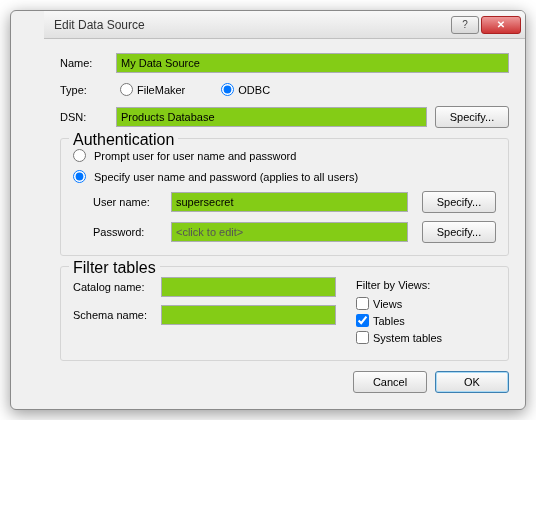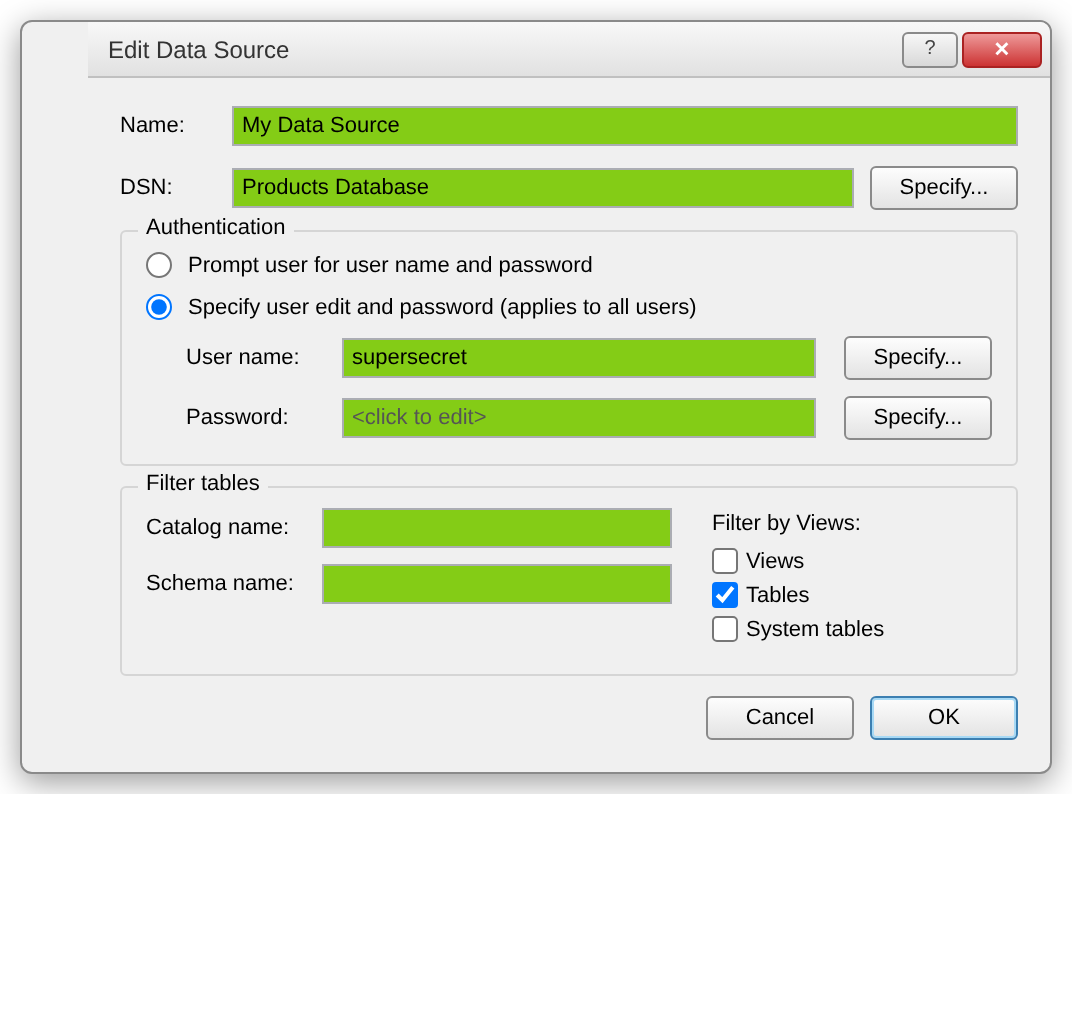--- a/index.html
+++ b/index.html
@@ -88,21 +88,21 @@
     margin-top: 6px;
     margin-bottom: 10px;
     padding: 10px 12px 12px 12px;
     position: relative;
   }
   .group-legend {
     position: absolute;
     top: -8px; left: 8px;
     background: #f0f0f0;
     padding: 0 4px;
-    font-size: 11px;
+    font-size: 16px;
   }
   .auth-indent { margin-left: 20px; margin-top:8px;}
   .auth-row { display:flex; align-items:center; gap:8px; margin-bottom:8px;}
   .auth-lbl { width: 70px; }
   .auth-row .text-input { flex:1; }
   .auth-row .btn { margin-left: 6px; }
   .filter-flex { display:flex; gap:20px; }
   .filter-left { flex:1; }
   .filter-left .row { margin-bottom:8px; }
   .filter-left .lbl2 { width: 88px; }
@@ -127,36 +127,49 @@
     </div>
   </div>
 
   <div class="body">
 
     <div class="row">
       <span class="lbl">Name:</span>
       <input class="text-input" type="text" value="My Data Source" style="">
     </div>
 
+    <div class="row">
+      <span class="lbl">Type:</span>
+      <div class="type-radios">
+        <label class="radio-item">
+          <input type="radio" name="type" style="">
+          <span>FileMaker</span>
+        </label>
+        <label class="radio-item">
+          <input type="radio" name="type" checked="" style="">
+          <span>ODBC</span>
+        </label>
+      </div>
+    </div>
 
     <div class="row dsn-row">
       <span class="lbl">DSN:</span>
       <input class="text-input" type="text" value="Products Database" style="">
       <button class="btn" style="margin-left:8px;">Specify...</button>
     </div>
 
     <div class="group">
       <span class="group-legend">Authentication</span>
       <label class="radio-item" style="margin-bottom:8px;display:flex;">
         <input type="radio" name="auth" style="">
         <span style="margin-left:4px;">Prompt user for user name and password</span>
       </label>
       <label class="radio-item" style="display:flex;">
         <input type="radio" name="auth" checked="" style="">
-        <span style="margin-left:4px;">Specify user edit and password (applies to all users)</span>
+        <span style="margin-left:4px;">Specify user name and password (applies to all users)</span>
       </label>
       <div class="auth-indent">
         <div class="auth-row">
           <span class="auth-lbl">User name:</span>
           <input class="text-input" type="text" value="supersecret" style="">
           <button class="btn">Specify...</button>
         </div>
         <div class="auth-row" style="margin-bottom:0;">
           <span class="auth-lbl">Password:</span>
           <input class="text-input placeholder-style" type="text" value="&lt;click to edit&gt;" style="">

